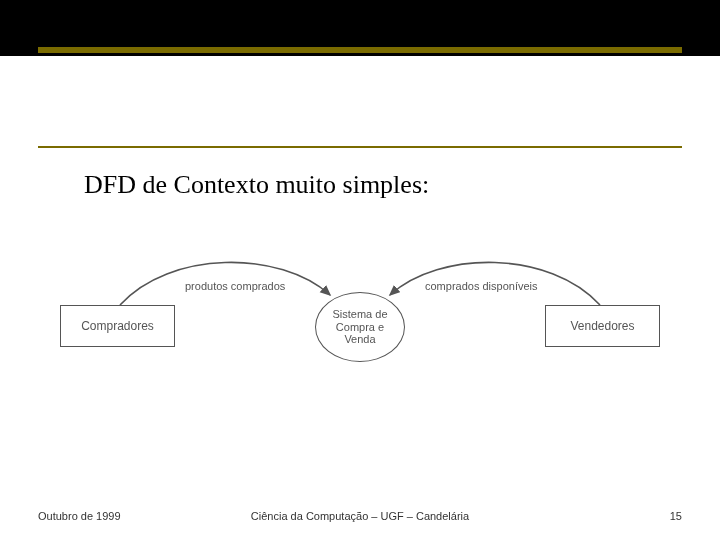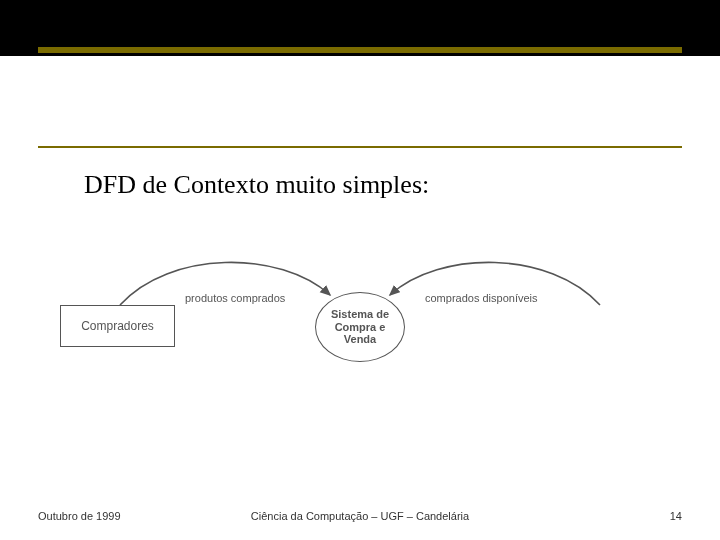--- a/index.html
+++ b/index.html
@@ -87,29 +87,27 @@
     font-family: Arial, Helvetica, sans-serif;
     font-size: 11px;
     color: #555;
     display: flex;
     align-items: center;
     justify-content: center;
     text-align: center;
     line-height: 1.15;
     box-sizing: border-box;
     padding: 4px 6px;
-    font-weight: bold;
   }
   .flow-label {
     position: absolute;
     font-family: Arial, Helvetica, sans-serif;
     font-size: 11px;
     color: #555;
     white-space: nowrap;
-    margin-top: 12px;
   }
   .lbl-left  { left: 125px; top: 30px; }
   .lbl-right { left: 365px; top: 30px; }
 
   .footer-left {
     position: absolute;
     left: 38px;
     bottom: 18px;
     font-family: Arial, Helvetica, sans-serif;
     font-size: 11px;
@@ -157,21 +155,22 @@
 
       <path d="M 60 55 C 110 0, 220 0, 270 45" stroke="#555" stroke-width="1.6" fill="none" marker-end="url(#ah)"></path>
 
       <path d="M 540 55 C 490 0, 380 0, 330 45" stroke="#555" stroke-width="1.6" fill="none" marker-end="url(#ah)"></path>
     </svg>
 
     <div class="ext-box box-left">Compradores</div>
 
     <div class="process">Sistema de Compra e Venda</div>
 
+    <div class="ext-box box-right">Vendedores</div>
 
     <div class="flow-label lbl-left">produtos comprados</div>
     <div class="flow-label lbl-right">comprados disponíveis</div>
   </div>
 
   <div class="footer-left">Outubro de 1999</div>
   <div class="footer-center">Ciência da Computação – UGF – Candelária</div>
-  <div class="footer-right">14</div>
+  <div class="footer-right">15</div>
 </div>
 
 </body></html>

